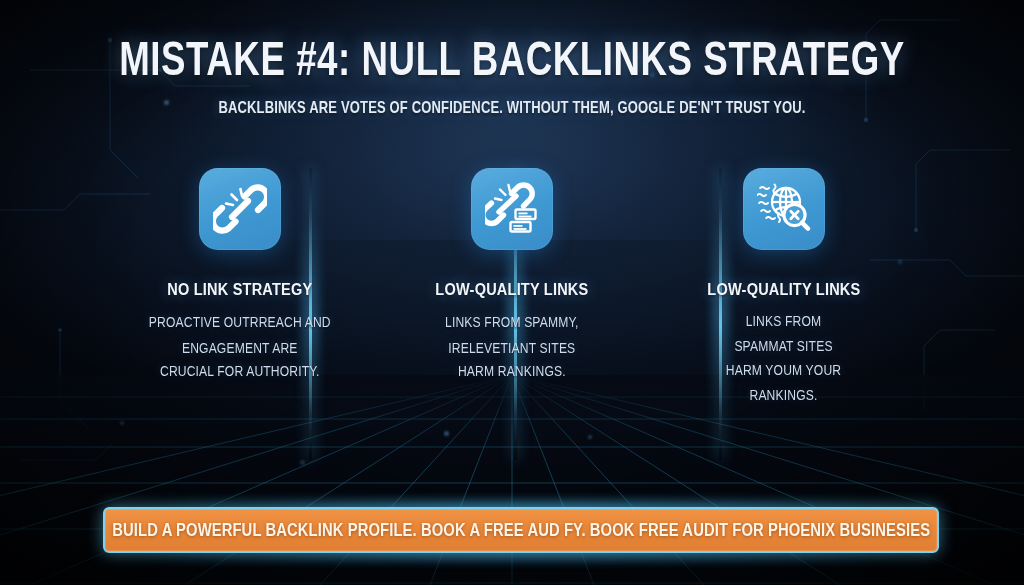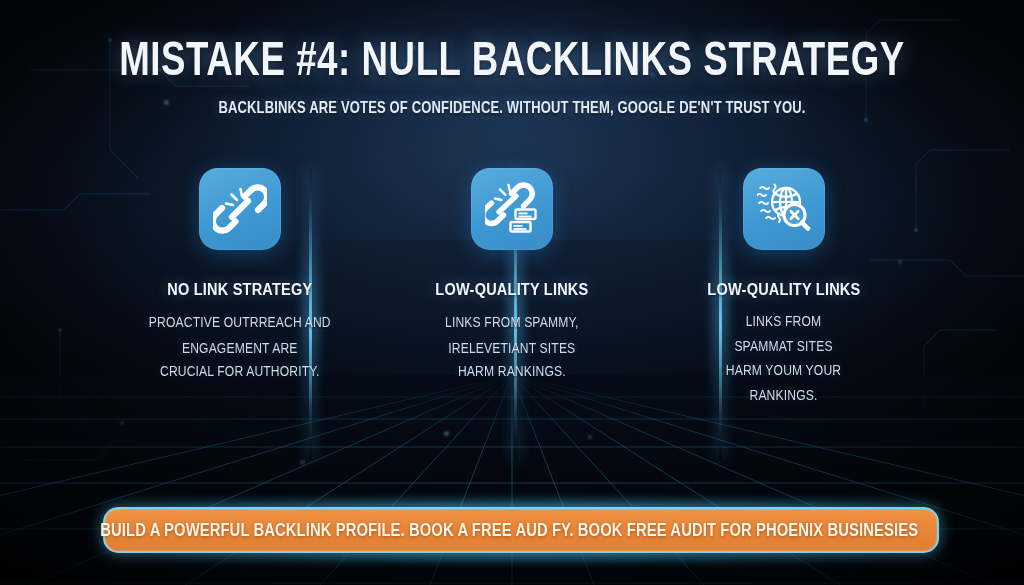--- a/index.html
+++ b/index.html
@@ -179,22 +179,22 @@
   }
   .cta-glow {
     position: absolute; inset: -7px -6px -8px -6px;
     background: radial-gradient(ellipse 58% 120% at 50% 50%, rgba(60,170,225,0.55) 0%, rgba(45,140,200,0.22) 55%, rgba(0,0,0,0) 85%);
     filter: blur(4px);
   }
   .cta {
     position: absolute; inset: 0;
     background: linear-gradient(180deg, #f09244 0%, #e88638 48%, #e07f33 100%);
     border: 2px solid #7fd2ee;
-    border-radius: 15px;
-    display: flex; align-items: center; justify-content: flex-end;
+    border-radius: 6px;
+    display: flex; align-items: center; justify-content: center;
     box-shadow: 0 0 16px rgba(90,200,240,0.55), 0 0 2px rgba(255,255,255,0.4) inset;
   }
   .cta-text {
     color: #fdf4e8;
     font-size: 15.5px;
     font-weight: bold;
     letter-spacing: 0.1px;
     transform: scaleY(1.2) scaleX(0.955);
     text-shadow: 0 1px 3px rgba(110,50,10,0.55);
     white-space: nowrap;

